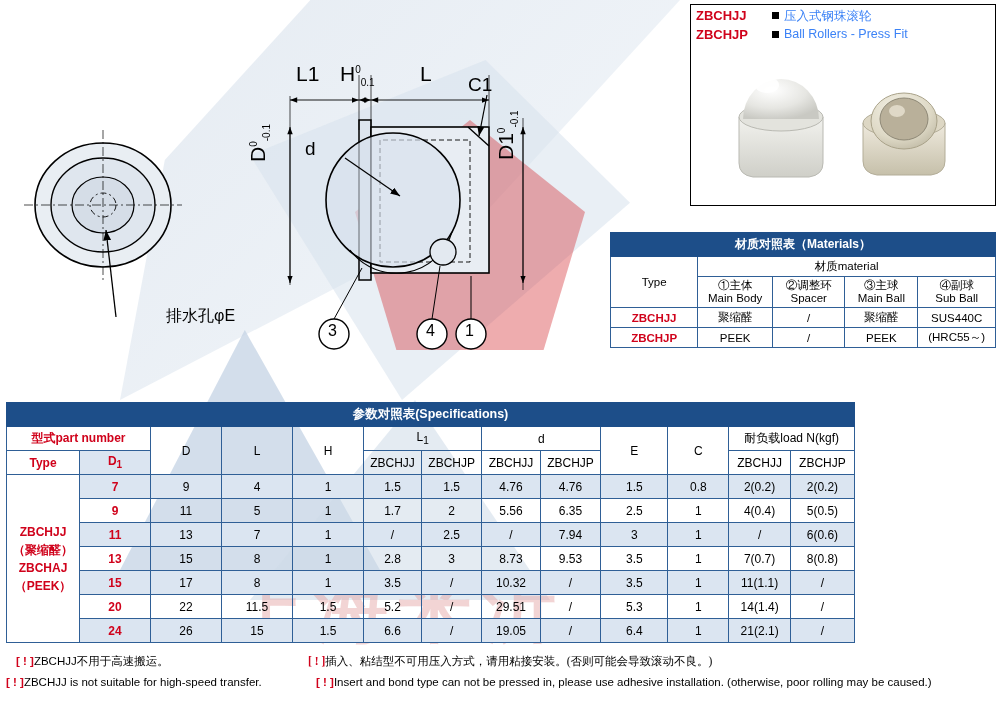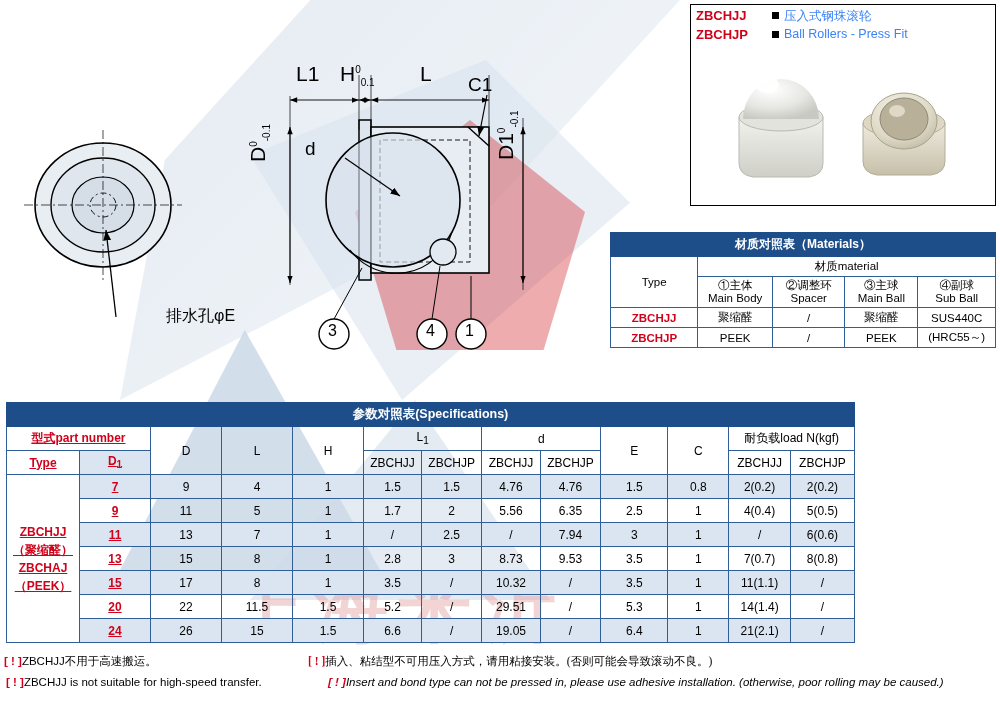--- a/index.html
+++ b/index.html
@@ -49,31 +49,31 @@
   #mat-table .code { color:#d0021b; font-weight:bold; }
   .two-line { line-height:1.15; }
 
   
   #spec-table { position:absolute; left:6px; top:402px; width:849px;
     border-collapse:collapse; font-size:12px; }
   #spec-table td, #spec-table th { border:1px solid #2f5f96; text-align:center;
     padding:1px 2px; color:#000; font-weight:normal; height:21px; }
   #spec-table .hdr { background:#1d4e89; color:#ffffff; font-weight:bold; font-size:12.5px;
     border:1px solid #1d4e89; }
-  #spec-table .red { color:#d0021b; font-weight:bold;text-decoration:underline; }
+  #spec-table .red { color:#d0021b; font-weight:bold; }
   #spec-table .shade { background:#dbe5f1; }
   #spec-table .lbl { font-weight:bold; }
 
   
   .note { position:absolute; font-size:11.5px; color:#000; }
   .note .mark { color:#d0021b; font-weight:bold; }
-  #note1 { left:4px; top:654px; }
+  #note1 { left:16px; top:654px; }
   #note2 { left:308px; top:654px;font-family:Liberation Serif, serif; }
   #note3 { left:6px; top:676px; }
-  #note4 { left:328px; top:676px;font-style:italic; }
+  #note4 { left:316px; top:676px; }
 
   
   #drawing { position:absolute; left:0; top:0; width:690px; height:400px; }
   .dim-label { position:absolute; font-size:21px; color:#000; }
   .sup { font-size:10px; vertical-align:super; }
   .sub { font-size:10px; vertical-align:sub; }
 </style>
 </head>
 <body>
 

